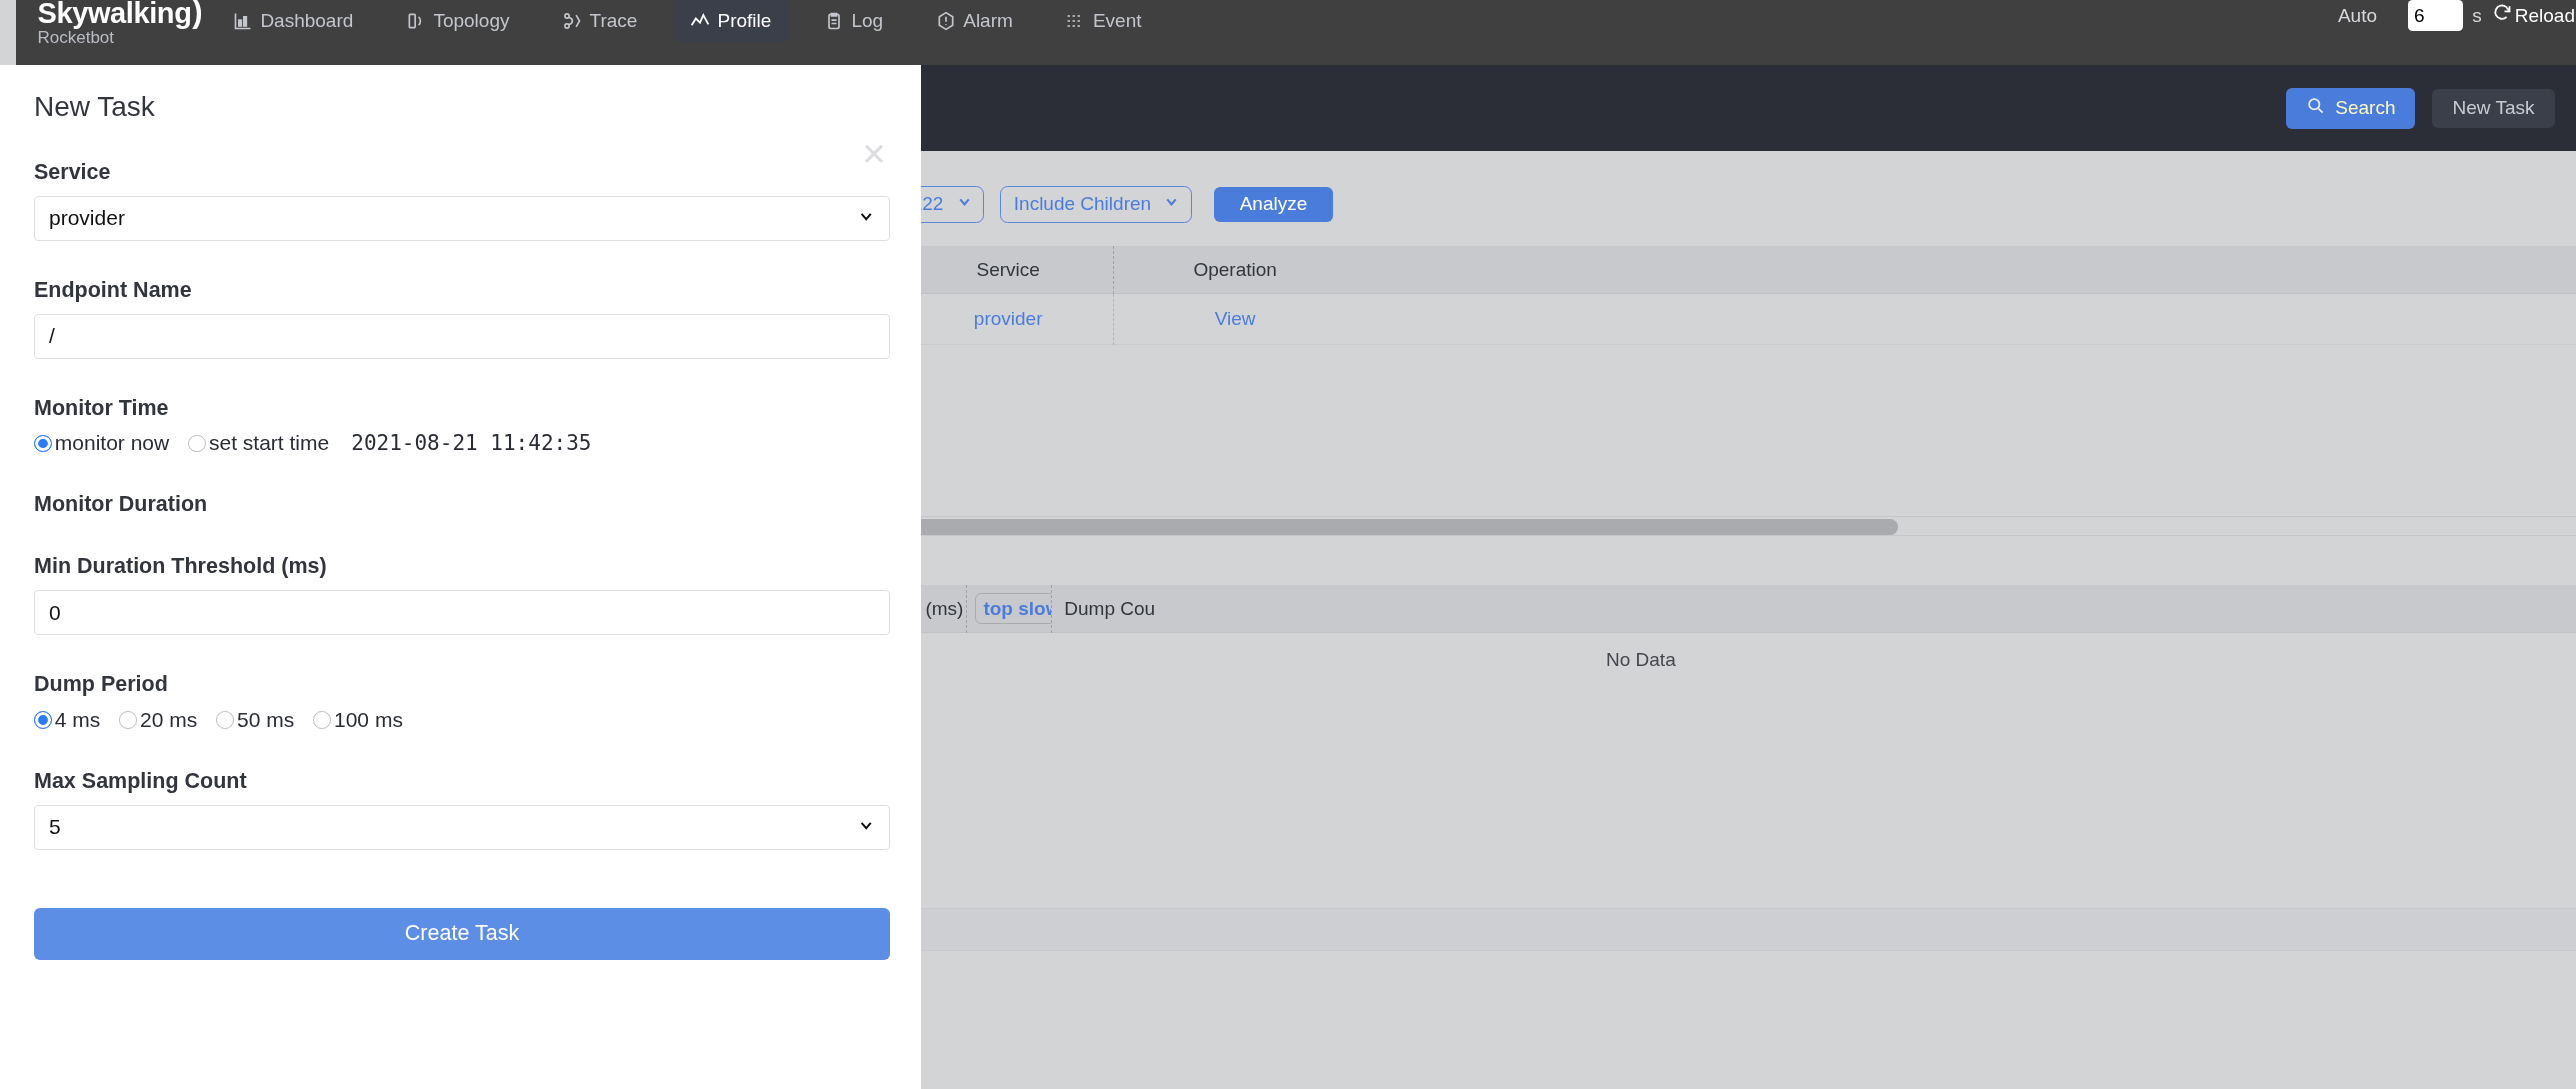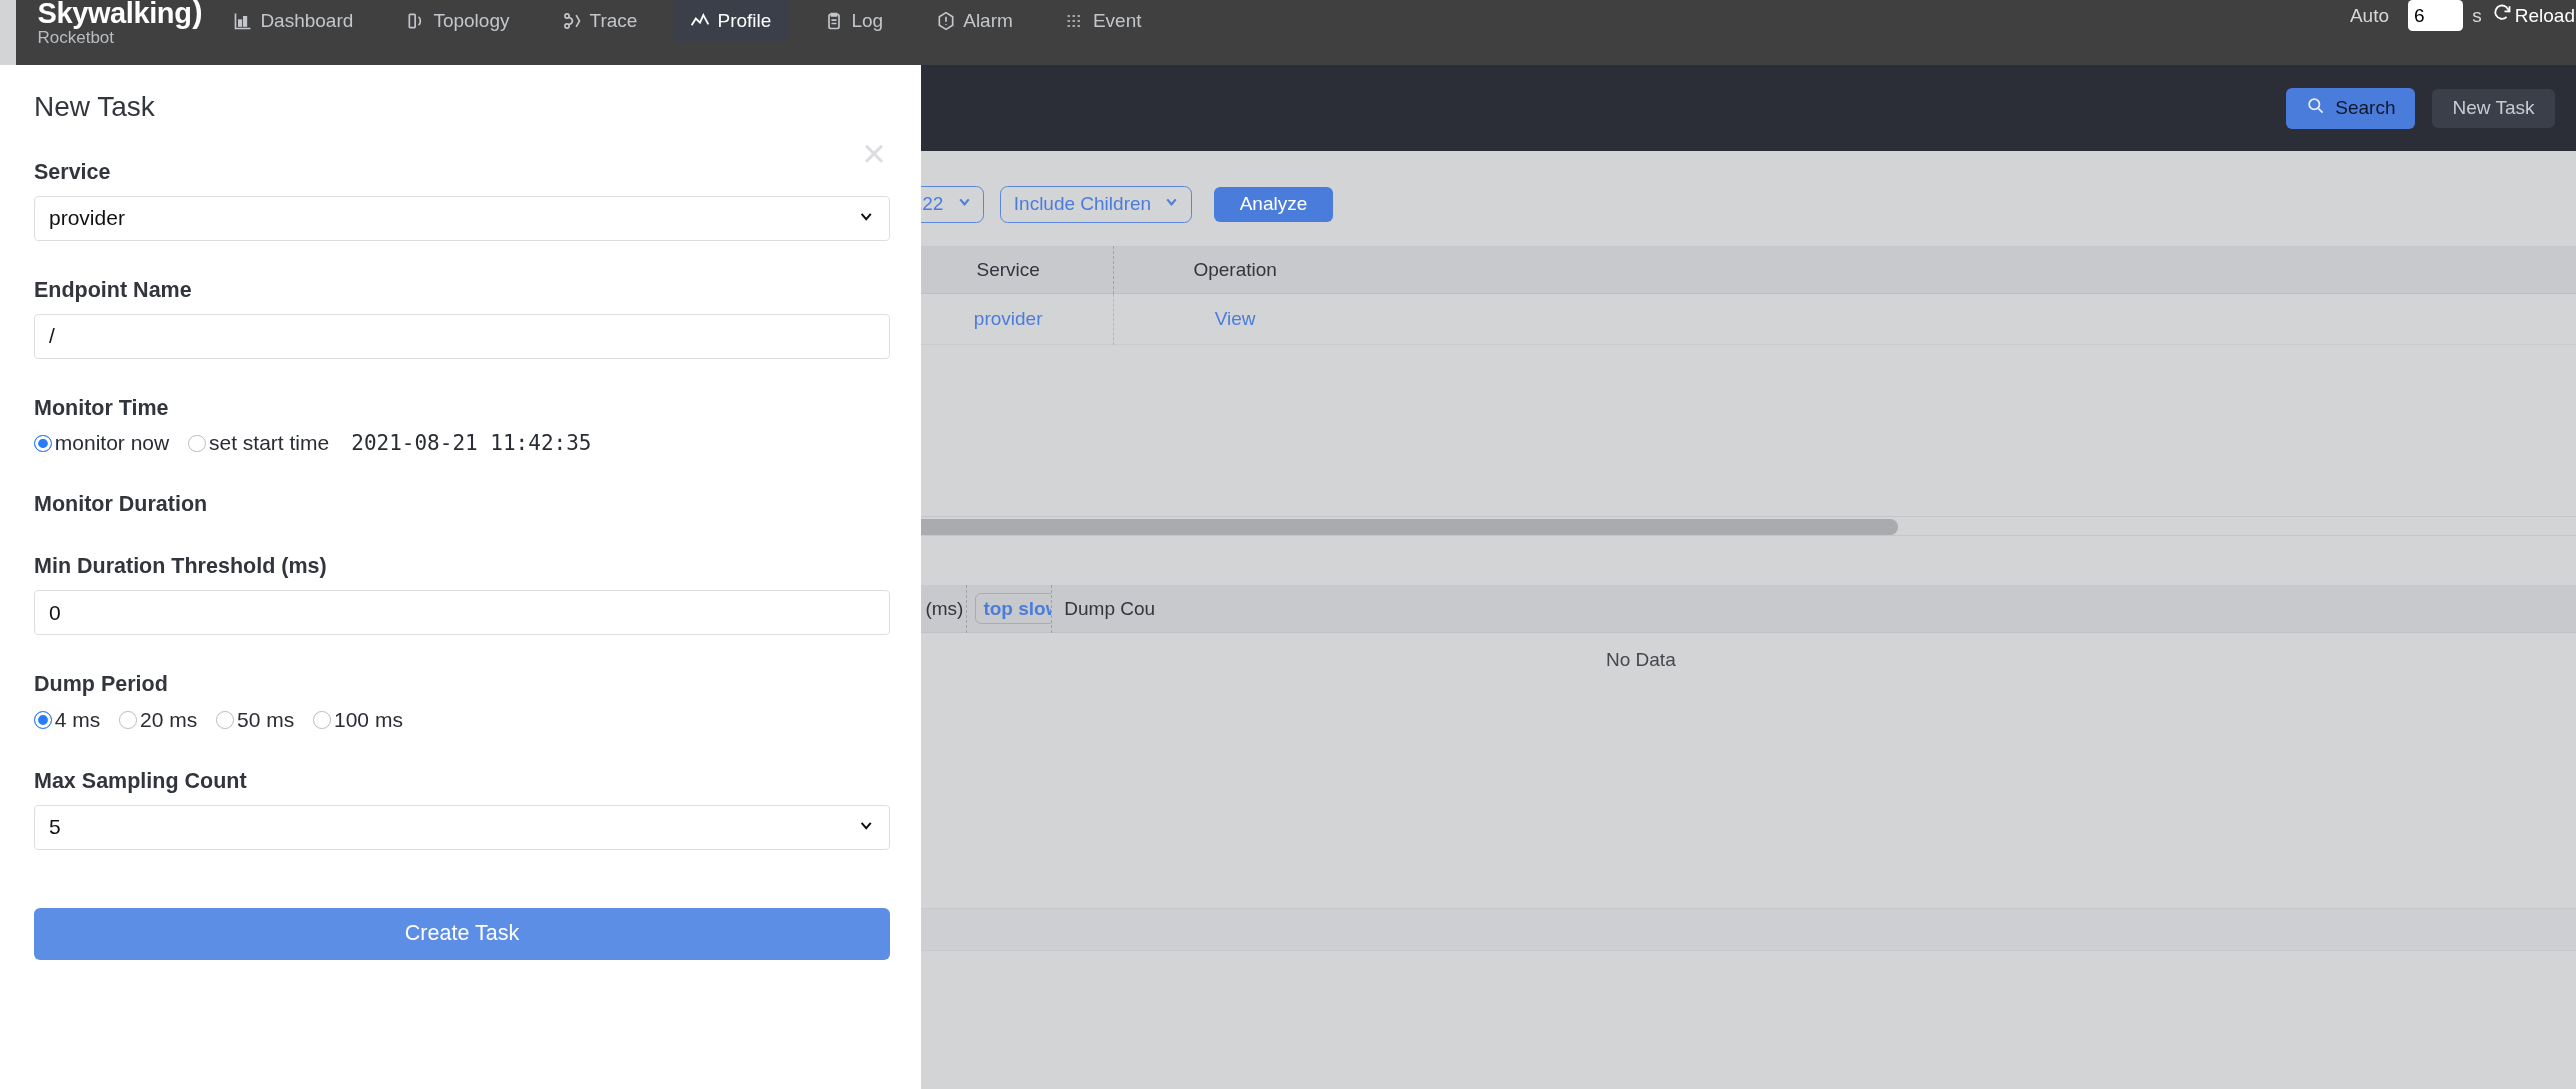--- a/index.html
+++ b/index.html
@@ -34,42 +34,42 @@
     color: #c3c6cc; font-size: 19px;
     padding: 10px 17px; border-radius: 6.1px; margin-right: 18.4px;
     cursor: pointer; white-space: nowrap;
   }
   .navitem.active { background: #3b3f4a; color: #ffffff; }
   .navitem svg { display:block; }
   .nav-right {
     margin-left: auto; display: flex; align-items: center;
     padding-right: 17px; gap: 0;
   }
-  .auto-label { color: #d6d8dc; font-size: 19px; margin-right: 19px;}
+  .auto-label { color: #d6d8dc; font-size: 19px; margin-right: 31px;}
   .auto-input {
     width: 55px; height: 31px; border: none; border-radius: 4.6px;
     background: #fff; color: #000; font-size: 19px;
     font-family: "Liberation Sans", sans-serif; padding-left: 6.1px;
   }
   .s-label { color: #d6d8dc; font-size: 19px; margin: 0 10.8px 0 9.2px; }
   .reload {
     color: #ffffff; font-size: 19px; display: flex; align-items: center;
     gap: 2.3px; cursor: pointer;
   }
 
   
   .subbar {
     position: absolute; top: 65px; left: 0;
     width: 2576px; height: 86px;
     background: #2b2e36;
     display: flex; align-items: center; justify-content: flex-end;
     padding-right: 21.5px;
   }
   .btn-search {
-    background: #4a7ddb; color: #0f172a; font-size: 19px;
+    background: #4a7ddb; color: #fef9c3; font-size: 19px;
     border: none; border-radius: 6.1px; padding: 8.5px 20px;
     display:flex; align-items:center; gap: 10px; cursor: pointer;
     font-family: "Liberation Sans", sans-serif;
   }
   .btn-newtask {
     background: #3b3f4a; color: #c9ccd2; font-size: 19px;
     border: none; border-radius: 6.1px; padding: 8.5px 20px;
     margin-left: 17px; cursor: pointer;
     font-family: "Liberation Sans", sans-serif;
   }

